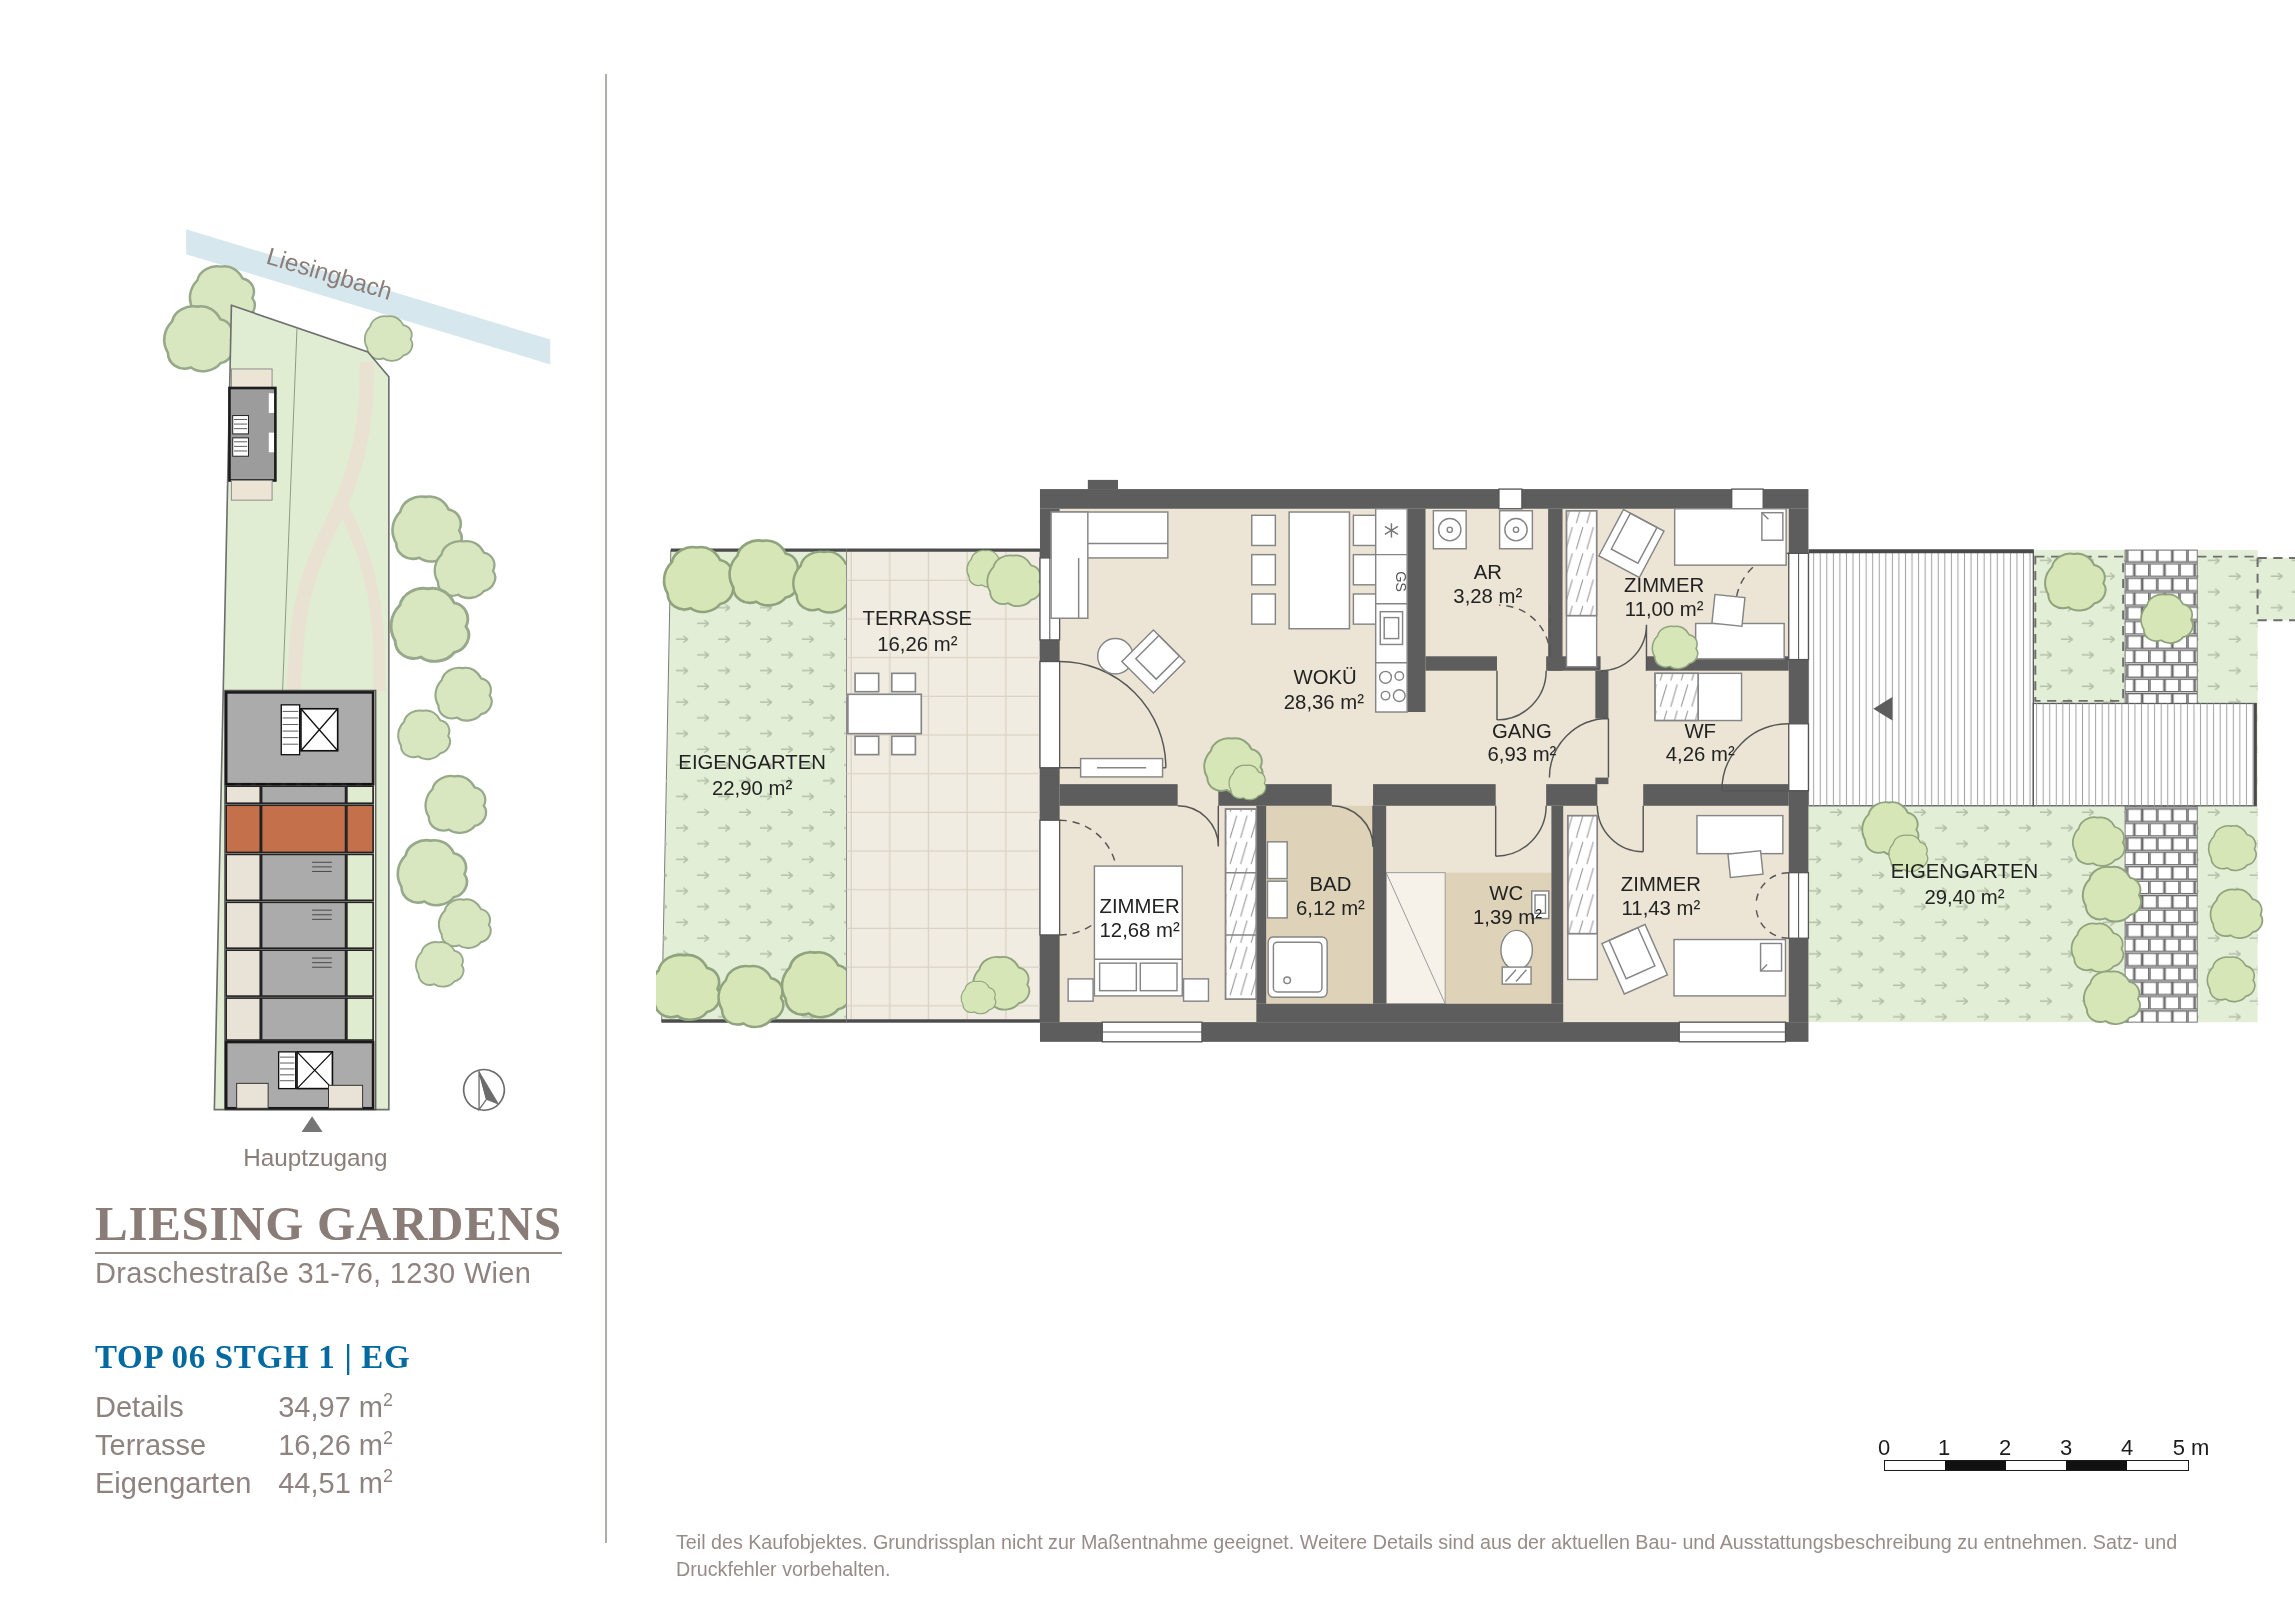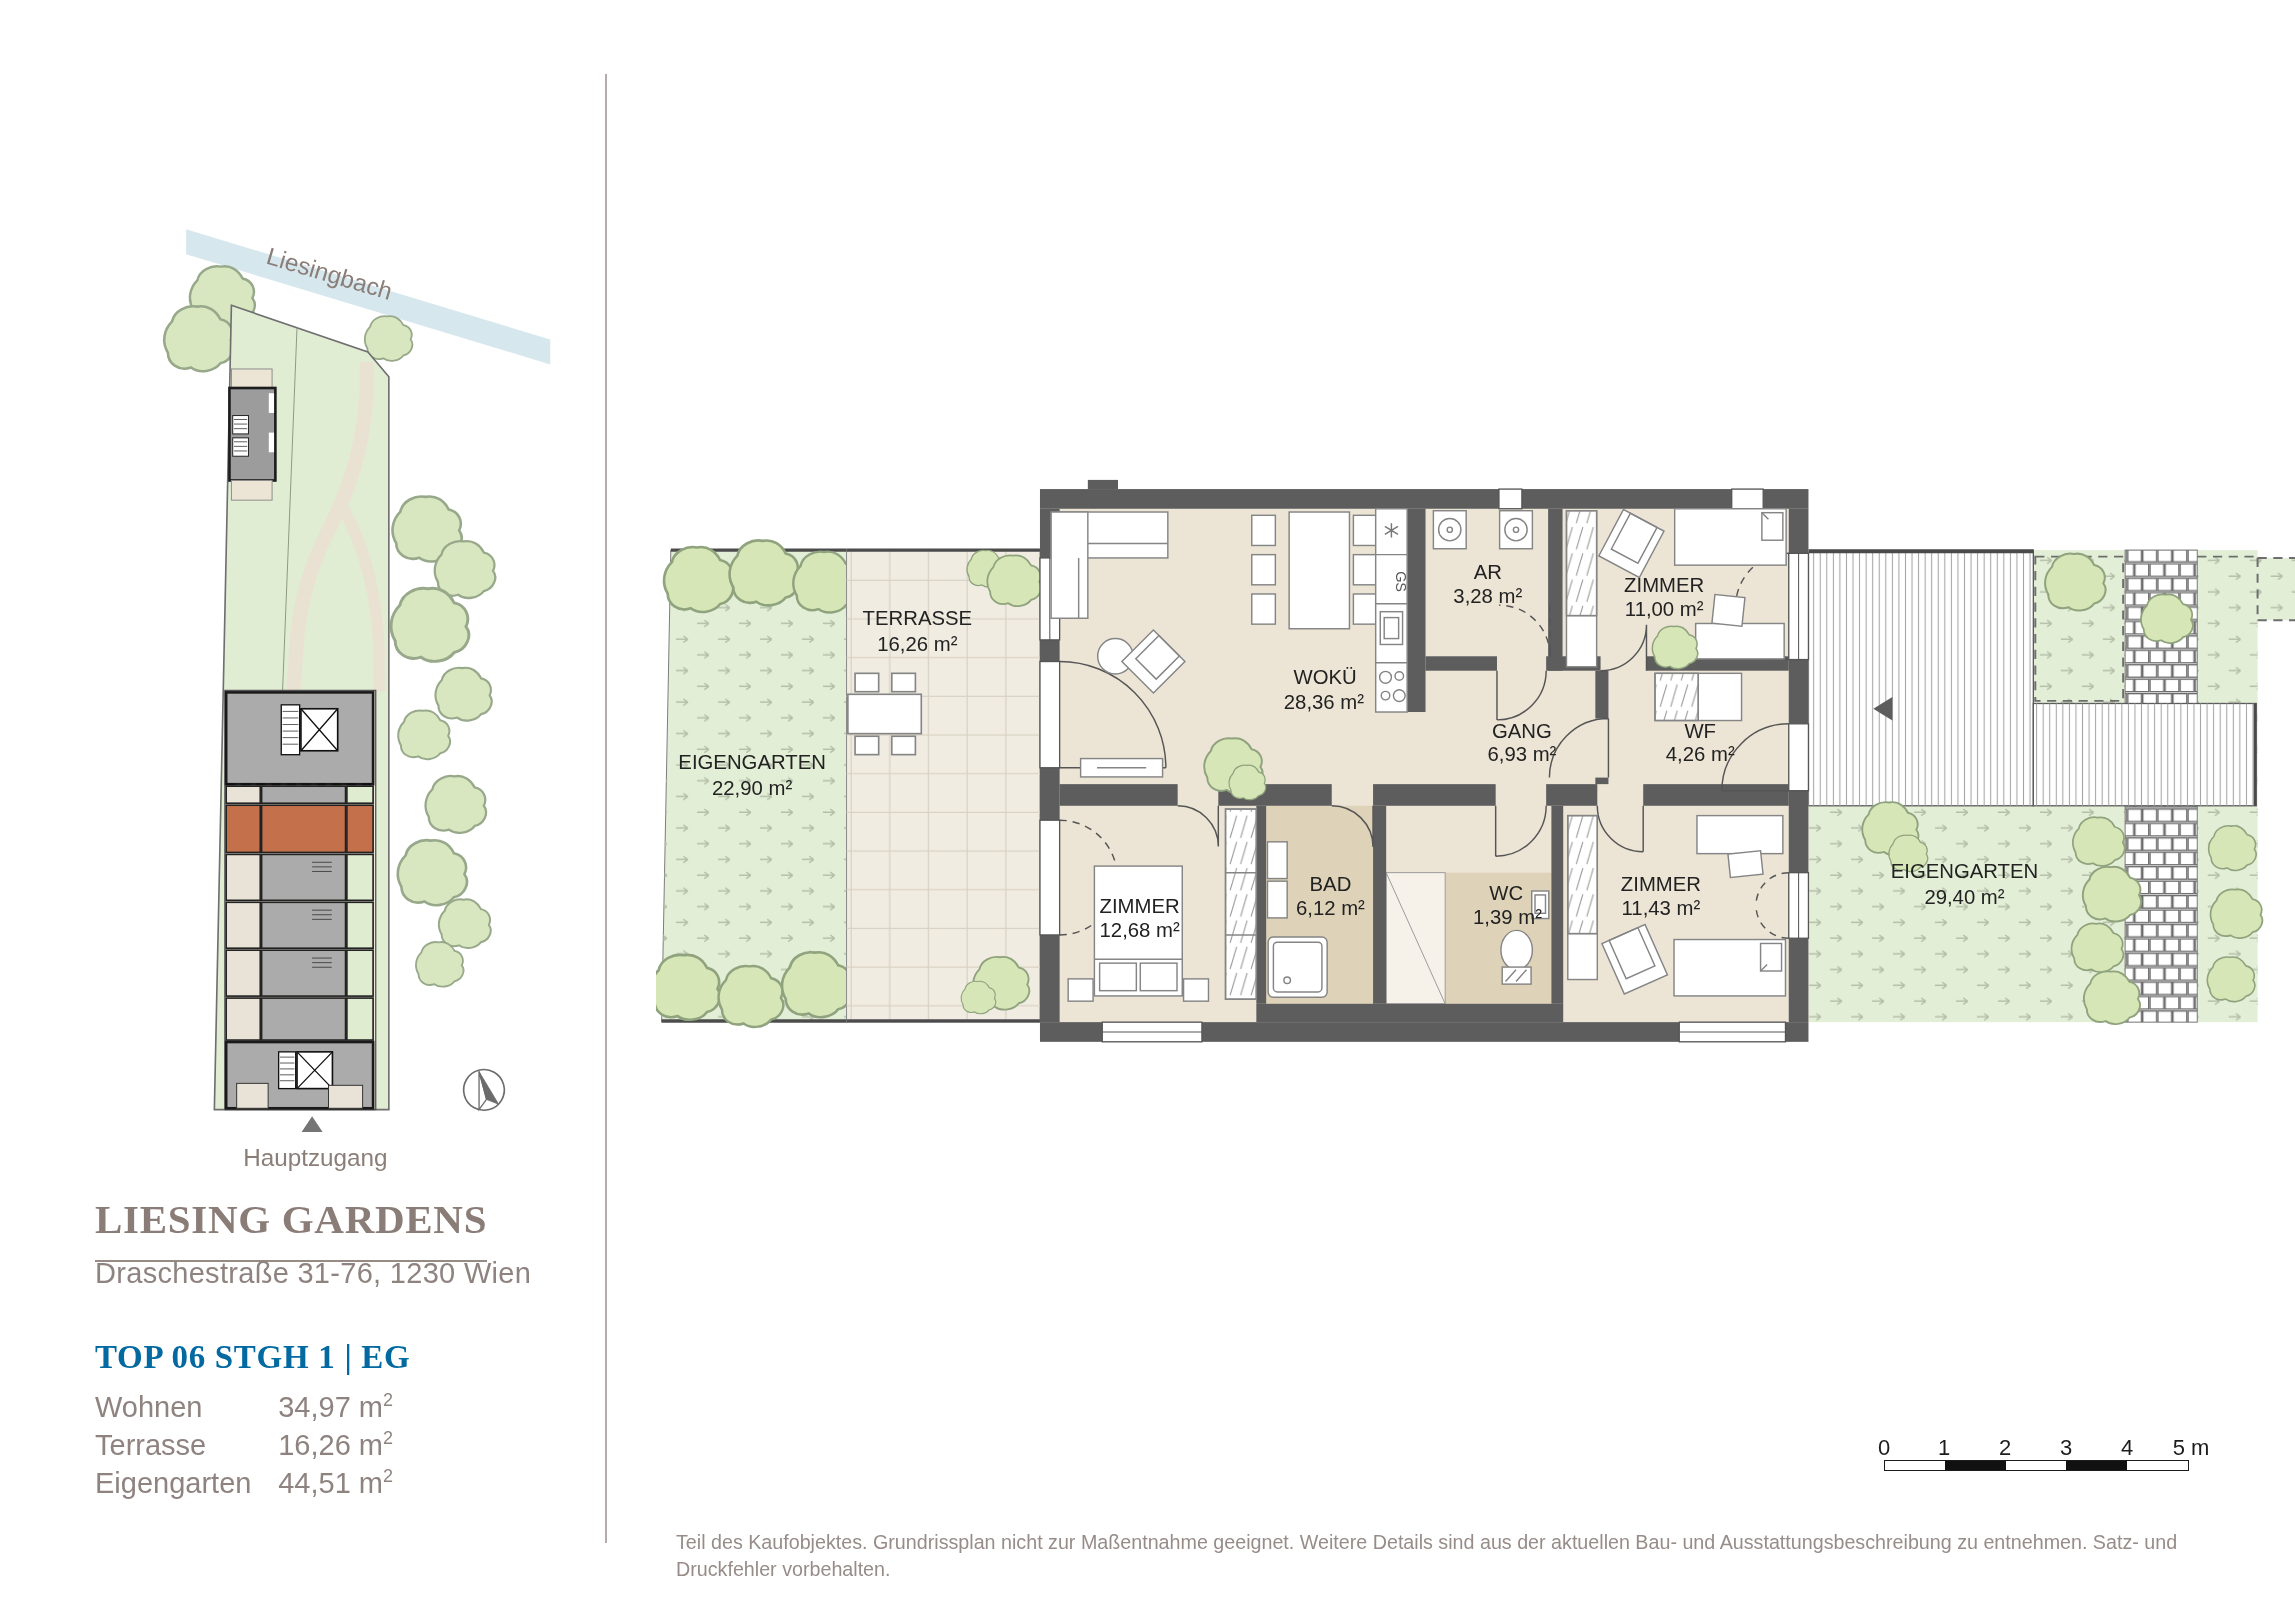--- a/index.html
+++ b/index.html
@@ -5,22 +5,22 @@
   html,body{margin:0;padding:0;}
   body{
     width:2295px;height:1623px;position:relative;background:#ffffff;
     font-family:"Liberation Sans",sans-serif;overflow:hidden;
   }
   .abs{position:absolute;}
   
   #project-title{
     left:95px;top:1195px;
     font-family:"Liberation Serif","DejaVu Serif",serif;
-    font-weight:bold;font-size:41px;letter-spacing:0.7px;
-    color:#8a7c77;border-bottom:2.6px solid #978b86;padding-bottom:17px;
+    font-weight:bold;font-size:49px;letter-spacing:0.7px;
+    color:#8a7c77;border-bottom:2.6px solid #978b86;padding-bottom:0;
   }
   #address{left:95px;top:1257px;font-size:29px;color:#8f8380;letter-spacing:0.3px;}
   #unit-line{
     left:95px;top:1339px;
     font-family:"Liberation Serif","DejaVu Serif",serif;
     font-weight:bold;font-size:33px;color:#0369a1;letter-spacing:0.7px;
   }
   #area-table{left:95px;top:1390px;width:298px;font-size:29px;color:#8f8380;}
   .area-row{display:flex;justify-content:space-between;height:38px;align-items:baseline;}
   .area-row sup{font-size:62%;}
@@ -496,21 +496,21 @@
     </g>
   </g>
 </svg>
 
 <div class="abs" id="project-title">LIESING GARDENS</div>
 <div class="abs" id="address">Draschestraße 31-76, 1230 Wien</div>
 <div class="abs" id="unit-line">TOP 06 STGH 1 | EG</div>
 
 <div class="abs" id="area-table">
   <div class="area-row">
-    <span>Wohnen</span>
+    <span>Details</span>
     <span><span>34,97</span>&nbsp;<span>m</span><sup>2</sup></span>
   </div>
   <div class="area-row">
     <span>Terrasse</span>
     <span><span>16,26</span>&nbsp;<span>m</span><sup>2</sup></span>
   </div>
   <div class="area-row">
     <span>Eigengarten</span>
     <span><span>44,51</span>&nbsp;<span>m</span><sup>2</sup></span>
   </div>

